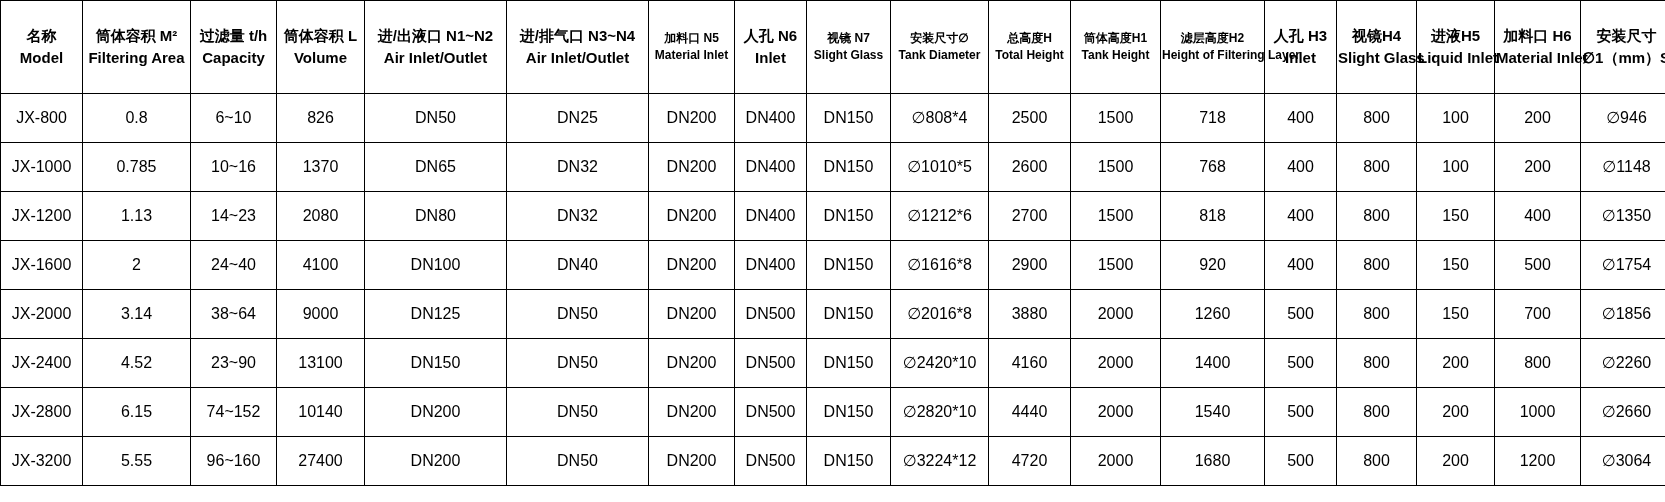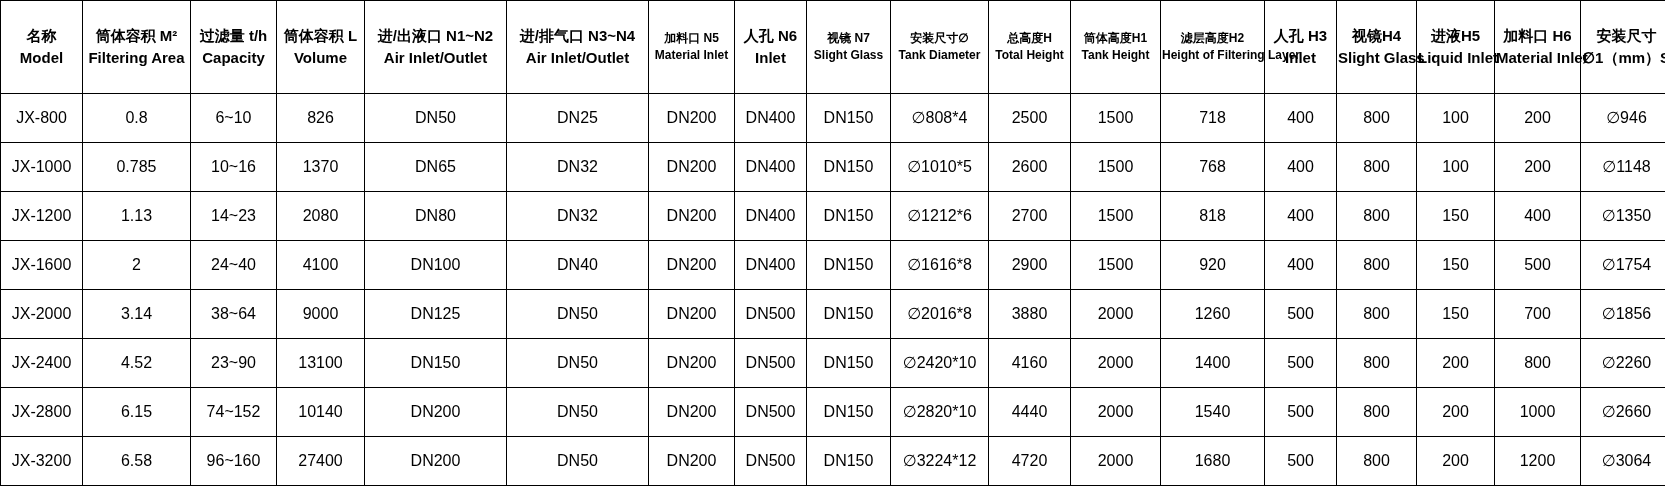--- a/index.html
+++ b/index.html
@@ -283,21 +283,21 @@
         <td>2000</td>
         <td>1540</td>
         <td>500</td>
         <td>800</td>
         <td>200</td>
         <td>1000</td>
         <td>∅2660</td>
       </tr>
       <tr>
         <td>JX-3200</td>
-        <td>6.58</td>
+        <td>5.55</td>
         <td>96~160</td>
         <td>27400</td>
         <td>DN200</td>
         <td>DN50</td>
         <td>DN200</td>
         <td>DN500</td>
         <td>DN150</td>
         <td class="cell-sm">∅3224*12</td>
         <td>4720</td>
         <td>2000</td>

